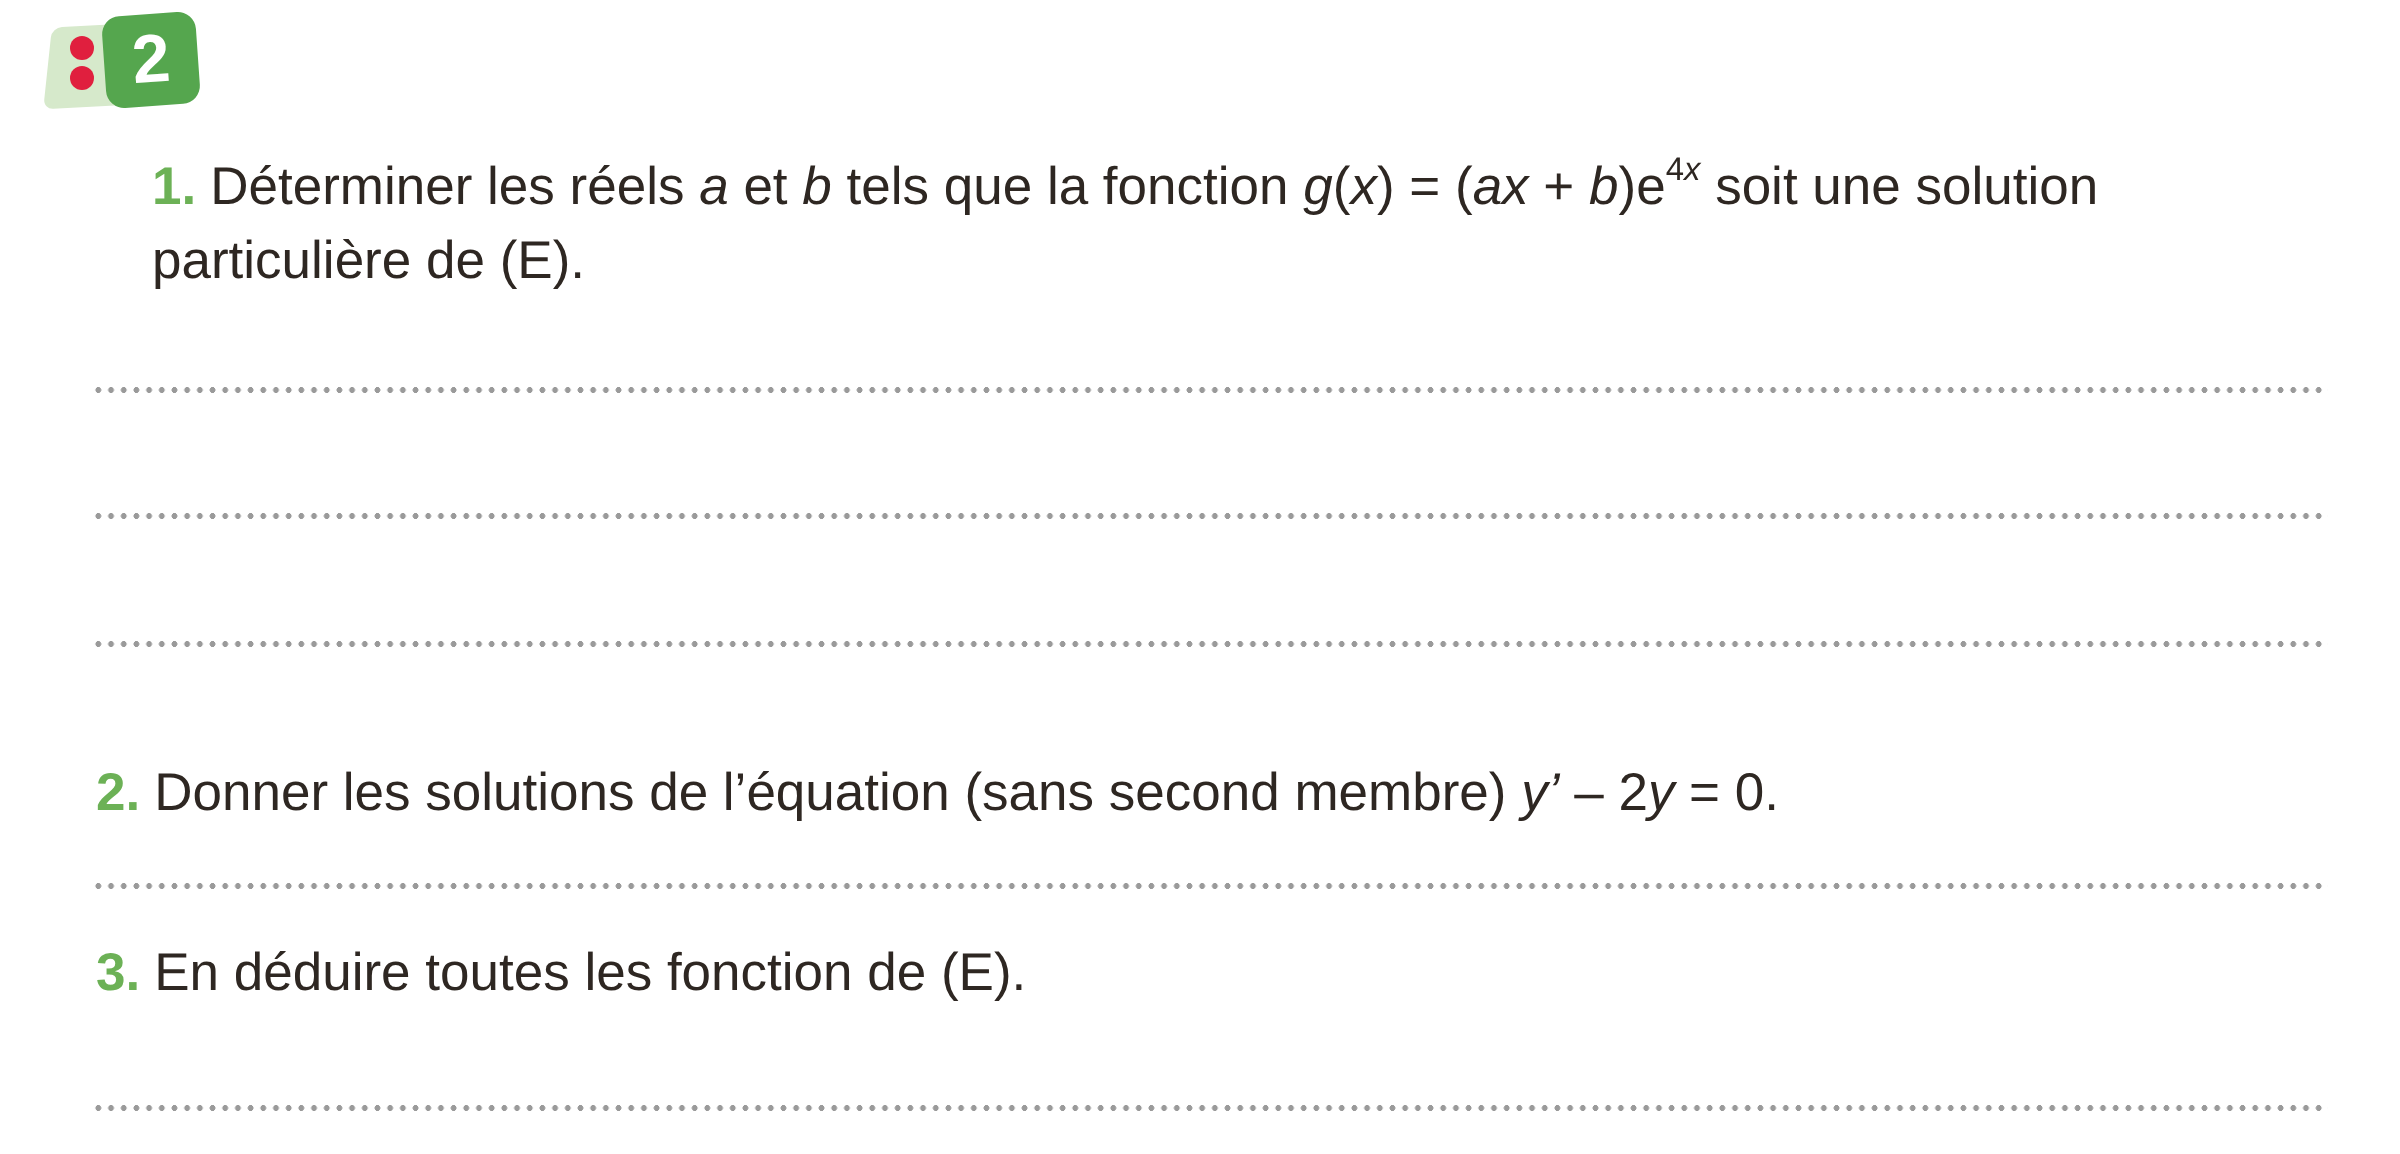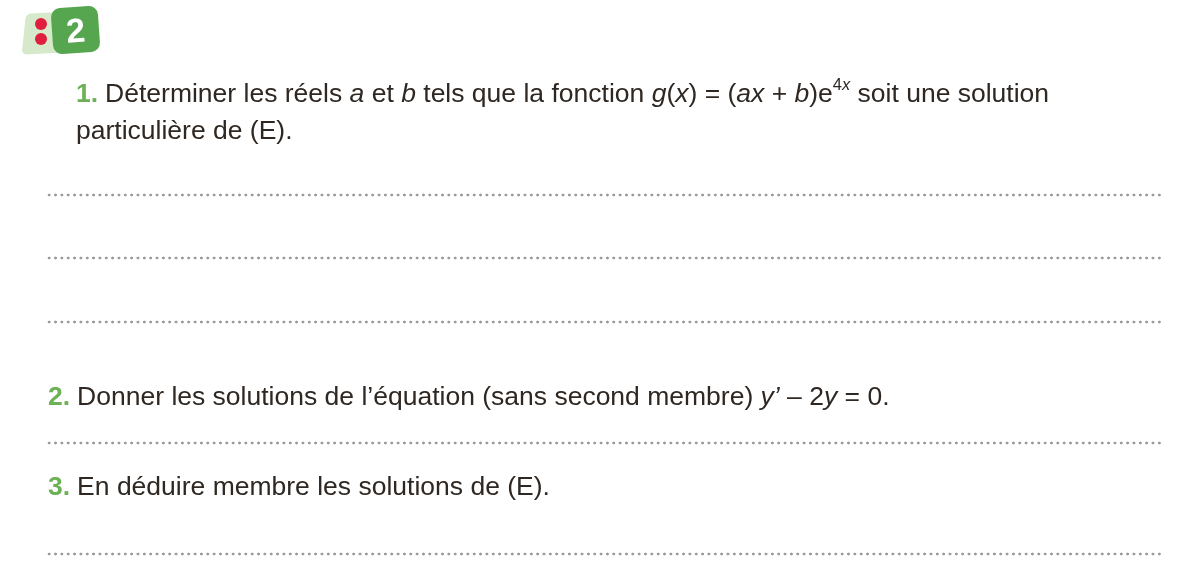--- a/index.html
+++ b/index.html
@@ -67,18 +67,18 @@
   <div class="dotline dl2"></div>
   <div class="dotline dl3"></div>
 
   <div class="q q2">
     <span class="qnum">2.</span><span>Donner les solutions de l’équation (sans second membre) </span><span class="it">y’</span><span> – 2</span><span class="it">y</span><span> = 0.</span>
   </div>
 
   <div class="dotline dl4"></div>
 
   <div class="q q3">
-    <span class="qnum">3.</span><span>En déduire membre les solutions de (E).</span>
+    <span class="qnum">3.</span><span>En déduire toutes les fonction de (E).</span>
   </div>
 
   <div class="dotline dl5"></div>
 
 </div>
 
 </body></html>

